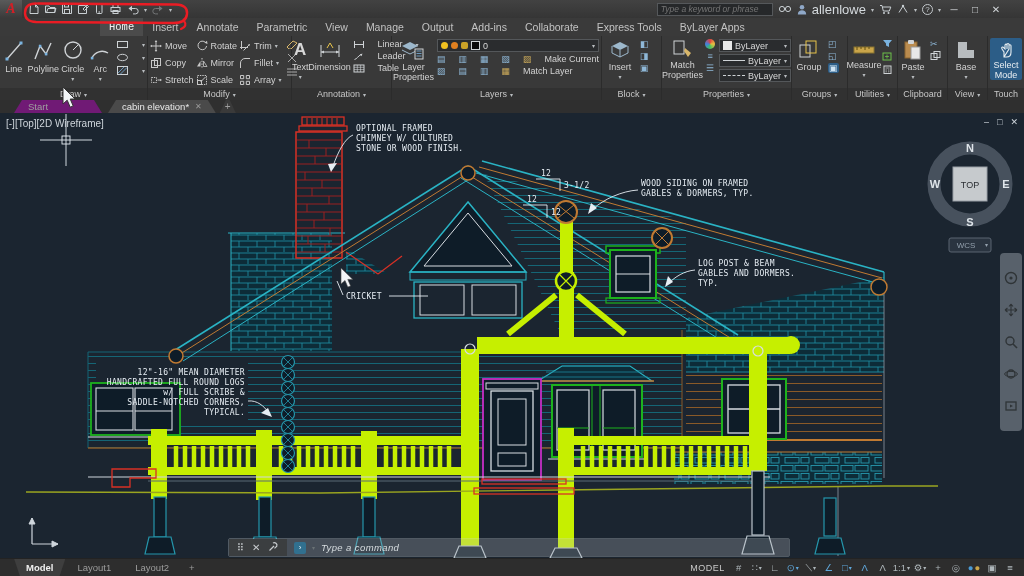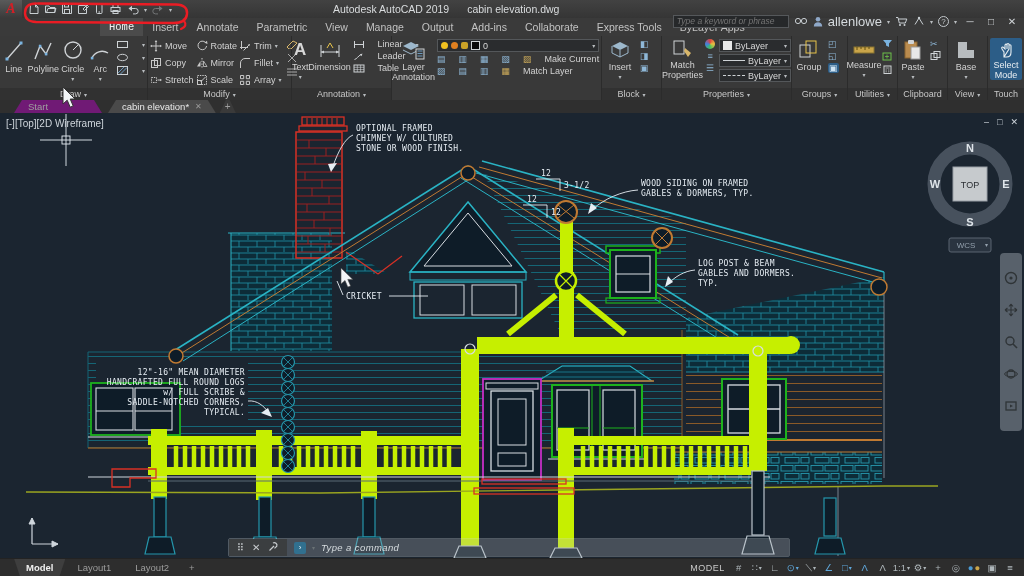--- a/index.html
+++ b/index.html
@@ -12,21 +12,21 @@
     background:linear-gradient(#424242,#353535); display:flex; align-items:center; z-index:40; }
   .acad-logo { width:22px; height:18px; display:flex; align-items:center; justify-content:center;
     font-weight:bold; font-size:14px; color:#d21f26; background:linear-gradient(#5a5a5a,#3a3a3a);
     font-family:"Liberation Serif", serif; font-style:italic; }
   .qat { display:flex; align-items:center; gap:4px; padding:0 6px; height:18px; }
   .qat svg { display:block; }
   .qat .dim { opacity:.4; }
   .caret { color:#b9bdc0; font-size:6px; }
   .t-center { position:absolute; left:333px; top:0; height:18px; display:flex; align-items:center;
     gap:18px; color:#d9dcde; font-size:10.5px; white-space:nowrap; }
-  .t-right { position:absolute; right:0; top:12px; height:18px; display:flex; align-items:center; gap:5px; padding-right:4px;margin-left:20px; }
+  .t-right { position:absolute; right:0; top:0; height:18px; display:flex; align-items:center; gap:5px; padding-right:20px;margin-left:20px; }
   .searchbox { width:116px; height:13px; background:#26282a; border:1px solid #55585b;
     color:#9aa0a5; font-style:italic; font-size:8.5px; padding:0 3px; }
   .tr-ic { color:#c3c8cc; font-size:10px; display:flex; align-items:center; }
   .username { color:#d5dade; font-size:13px; }
   .helpq { width:11px; height:11px; border-radius:50%; border:1px solid #c3c8cc; color:#c3c8cc;
     font-size:8px; display:flex; align-items:center; justify-content:center; }
   .winbtn { color:#d2d6d9; font-size:10px; width:16px; text-align:center; }
 
   
   .ribbontabs { position:absolute; top:18px; left:0; width:1024px; height:18px; background:#3a3a3a;
@@ -162,24 +162,20 @@
         </span>
       <span class="caret">▾</span>
       <span class="dim">
           <svg width="14" height="12">
             <path d="M11 5.5H4.5a2.7 2.7 0 0 0 0 5.4H7" fill="none" stroke="#c9cfd3"></path>
             <path d="M11.5 5.5L8 2.8v5.4z" fill="#c9cfd3"></path>
           </svg>
         </span>
       <span class="caret">▾</span>
     </div>
-    <div class="t-center">
-      <span>Autodesk AutoCAD 2019</span>
-      <span>cabin elevation.dwg</span>
-    </div>
     <div class="t-right">
       <input class="searchbox" placeholder="Type a keyword or phrase" style="">
       <span class="tr-ic">
         <svg width="14" height="10">
             <circle cx="4" cy="5" r="2.6" fill="none" stroke="#c9cfd3"></circle>
             <circle cx="10" cy="5" r="2.6" fill="none" stroke="#c9cfd3"></circle>
             <path d="M6.5 4.5h1" stroke="#c9cfd3"></path>
           </svg>
         </span>
       <span class="tr-ic">
@@ -428,21 +424,21 @@
 
     <div class="panel" style="width:210px">
       <div class="pbody">
         <div class="bigbtn" style="width:52px">
           <svg width="26" height="22">
               <path d="M2 7l8-4 8 4-8 4z" fill="#9db8cc"></path>
               <path d="M2 11l8 4 8-4" fill="none" stroke="#9db8cc"></path>
               <rect x="15" y="10" width="8" height="10" fill="#3a3a3a" stroke="#cfd3d6"></rect>
               <path d="M16.5 12h5M16.5 14.5h5M16.5 17h5" stroke="#7ab3e0" stroke-width=".8"></path>
             </svg>
-          <span class="blabel">Layer Annotation</span>
+          <span class="blabel">Layer Properties</span>
         </div>
         <div class="smallcol" style="flex:1">
           <div class="combo">
             <span class="layer-dot" style="background:#f0c020"></span>
             <span class="layer-dot" style="background:#e08020"></span>
             <span class="layer-dot" style="background:#caa227;border-radius:2px"></span>
             <span style="width:9px;height:9px;background:#0a0a0a;border:1px solid #cfd3d6"></span>
             <span>0</span>
             <span class="caret cend">▾</span>
           </div>
@@ -456,20 +452,24 @@
           </div>
           <div class="srow">
             <span class="tinyic">▨</span>
             <span class="tinyic">▤</span>
             <span class="tinyic">▥</span>
             <span style="color:#c9a85a;font-size:9px">▦</span>
             <span>Match Layer</span>
           </div>
         </div>
       </div>
+      <div class="plabel">
+          <span>Layers</span>
+          <span class="caret">▾</span>
+        </div>
     </div>
 
     <div class="panel" style="width:60px">
       <div class="pbody">
         <div class="bigbtn" style="width:36px">
           <svg width="24" height="22">
               <path d="M12 3l8 4-8 4-8-4z" fill="#9db8cc"></path>
               <path d="M4 7v7l8 4 8-4V7" fill="none" stroke="#9db8cc"></path>
               <path d="M12 11v7" stroke="#9db8cc"></path>
             </svg>

